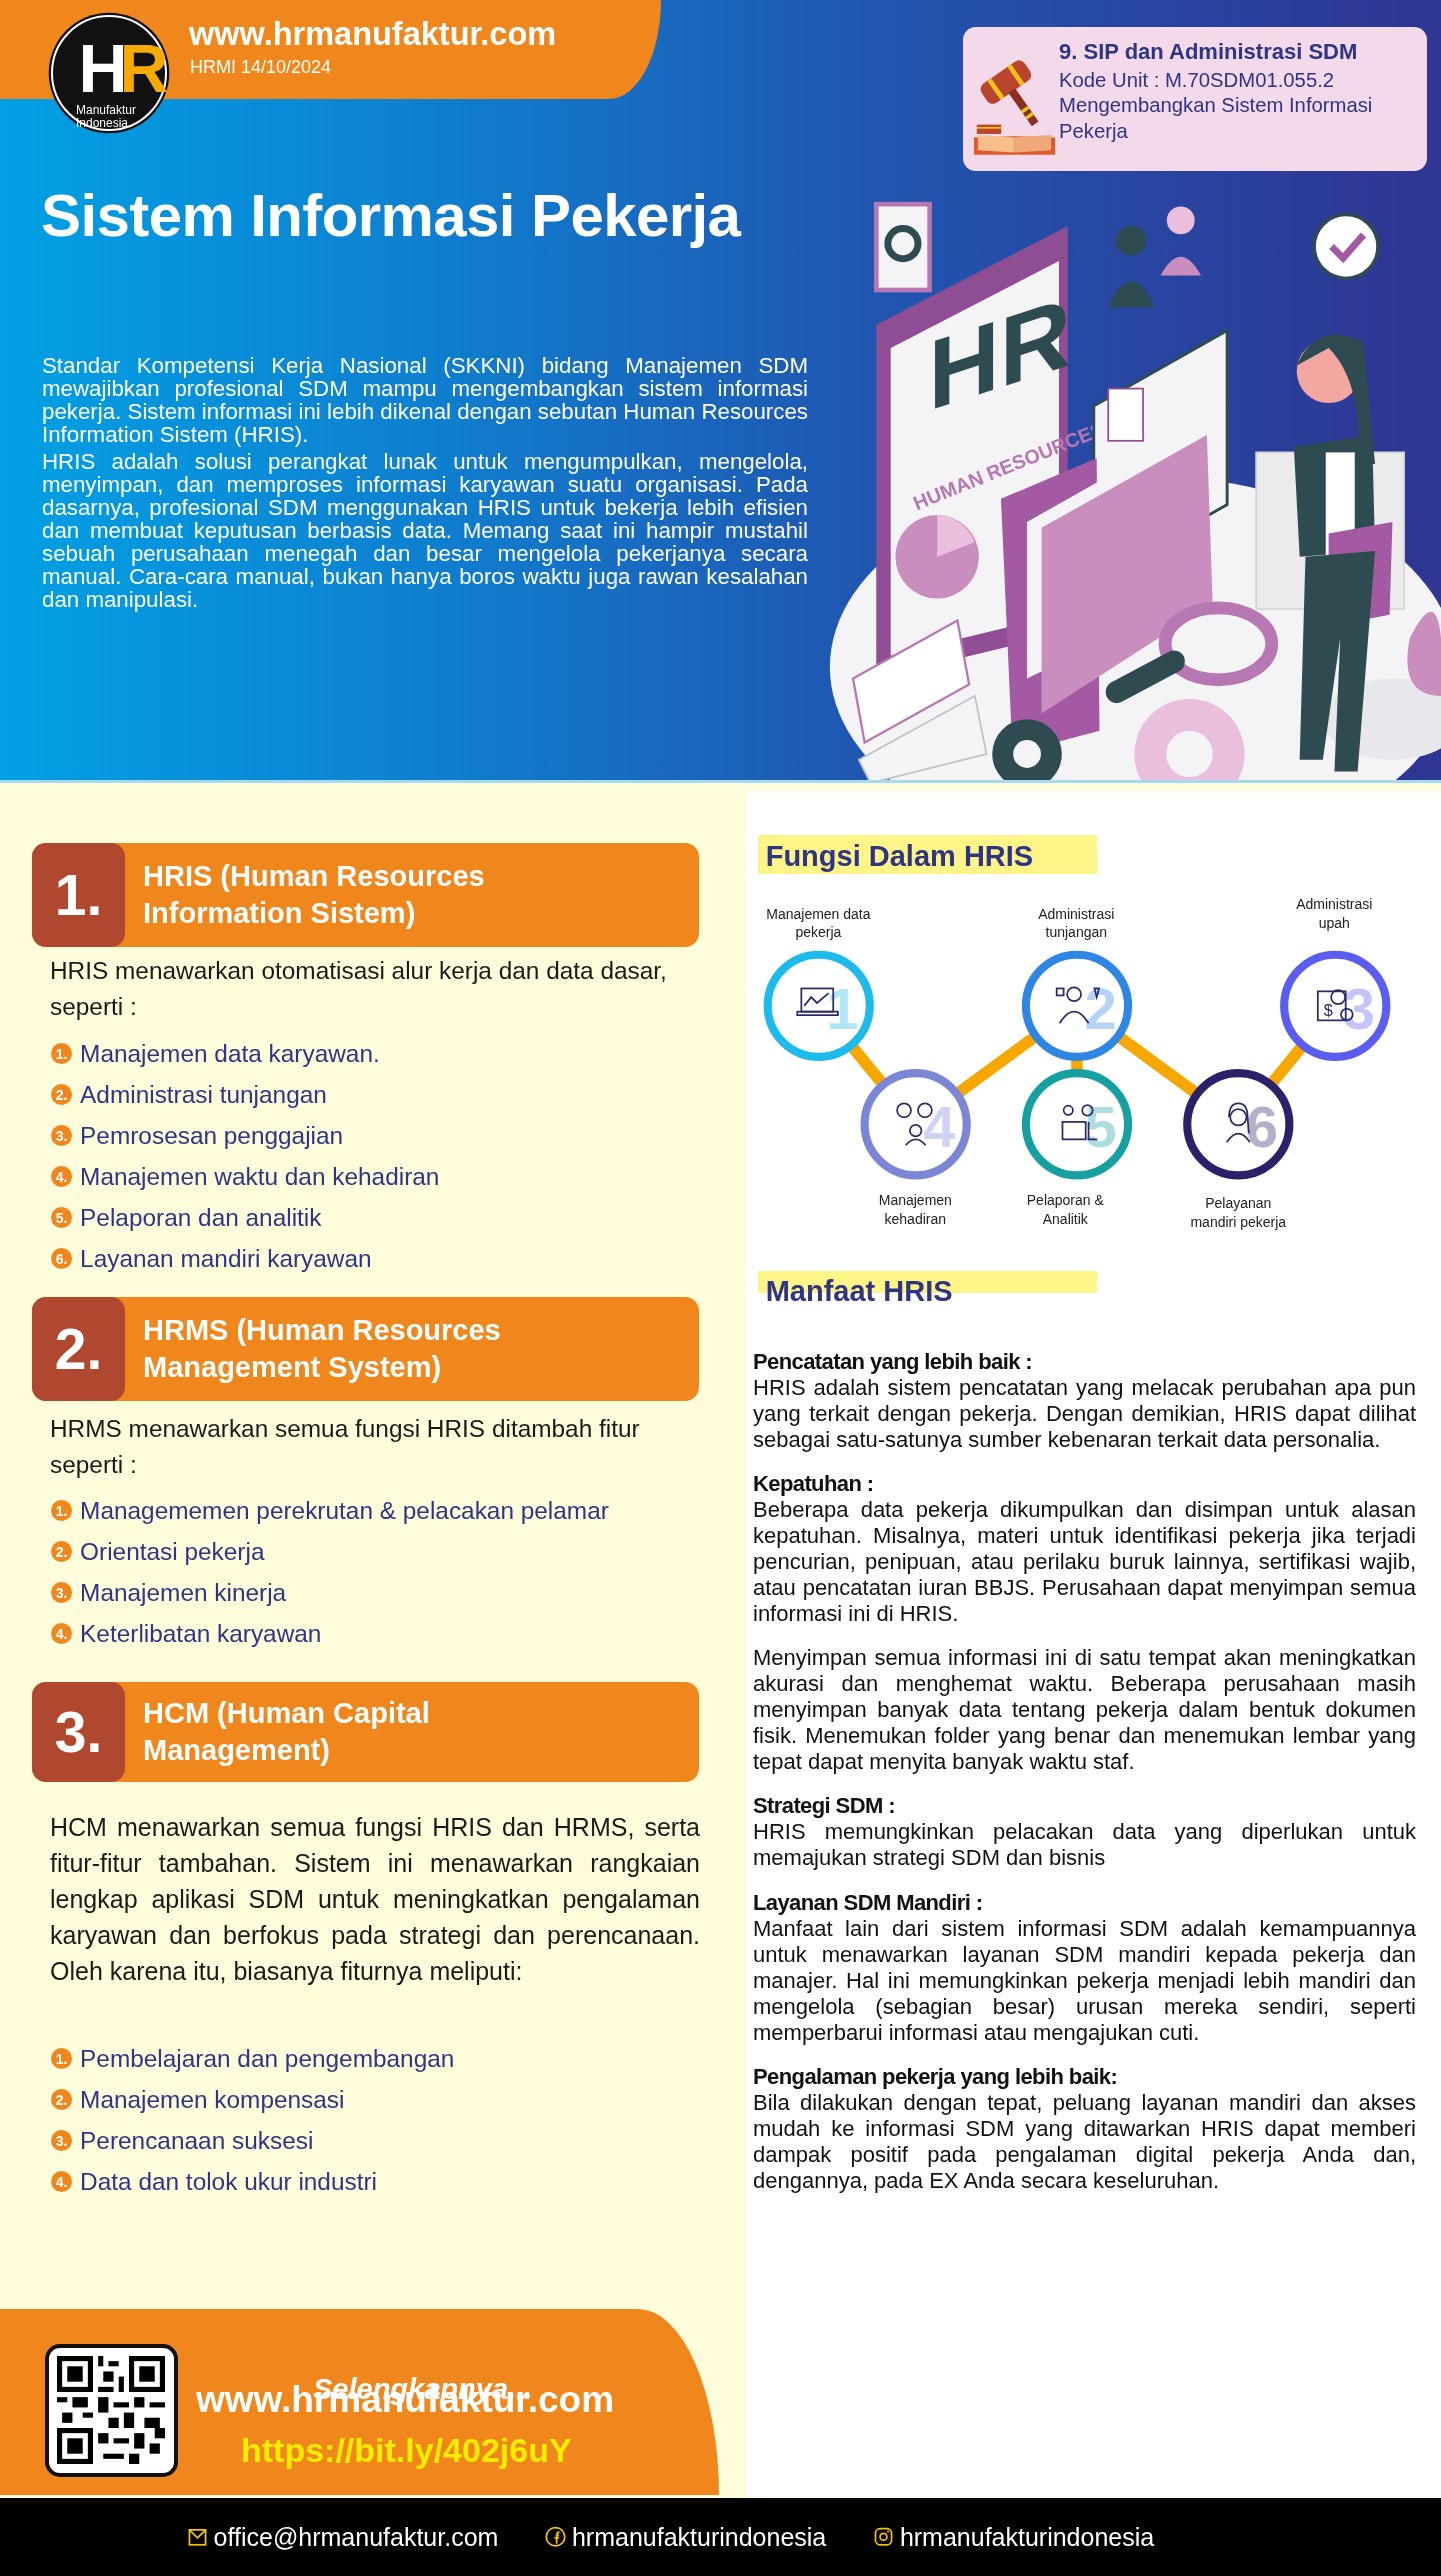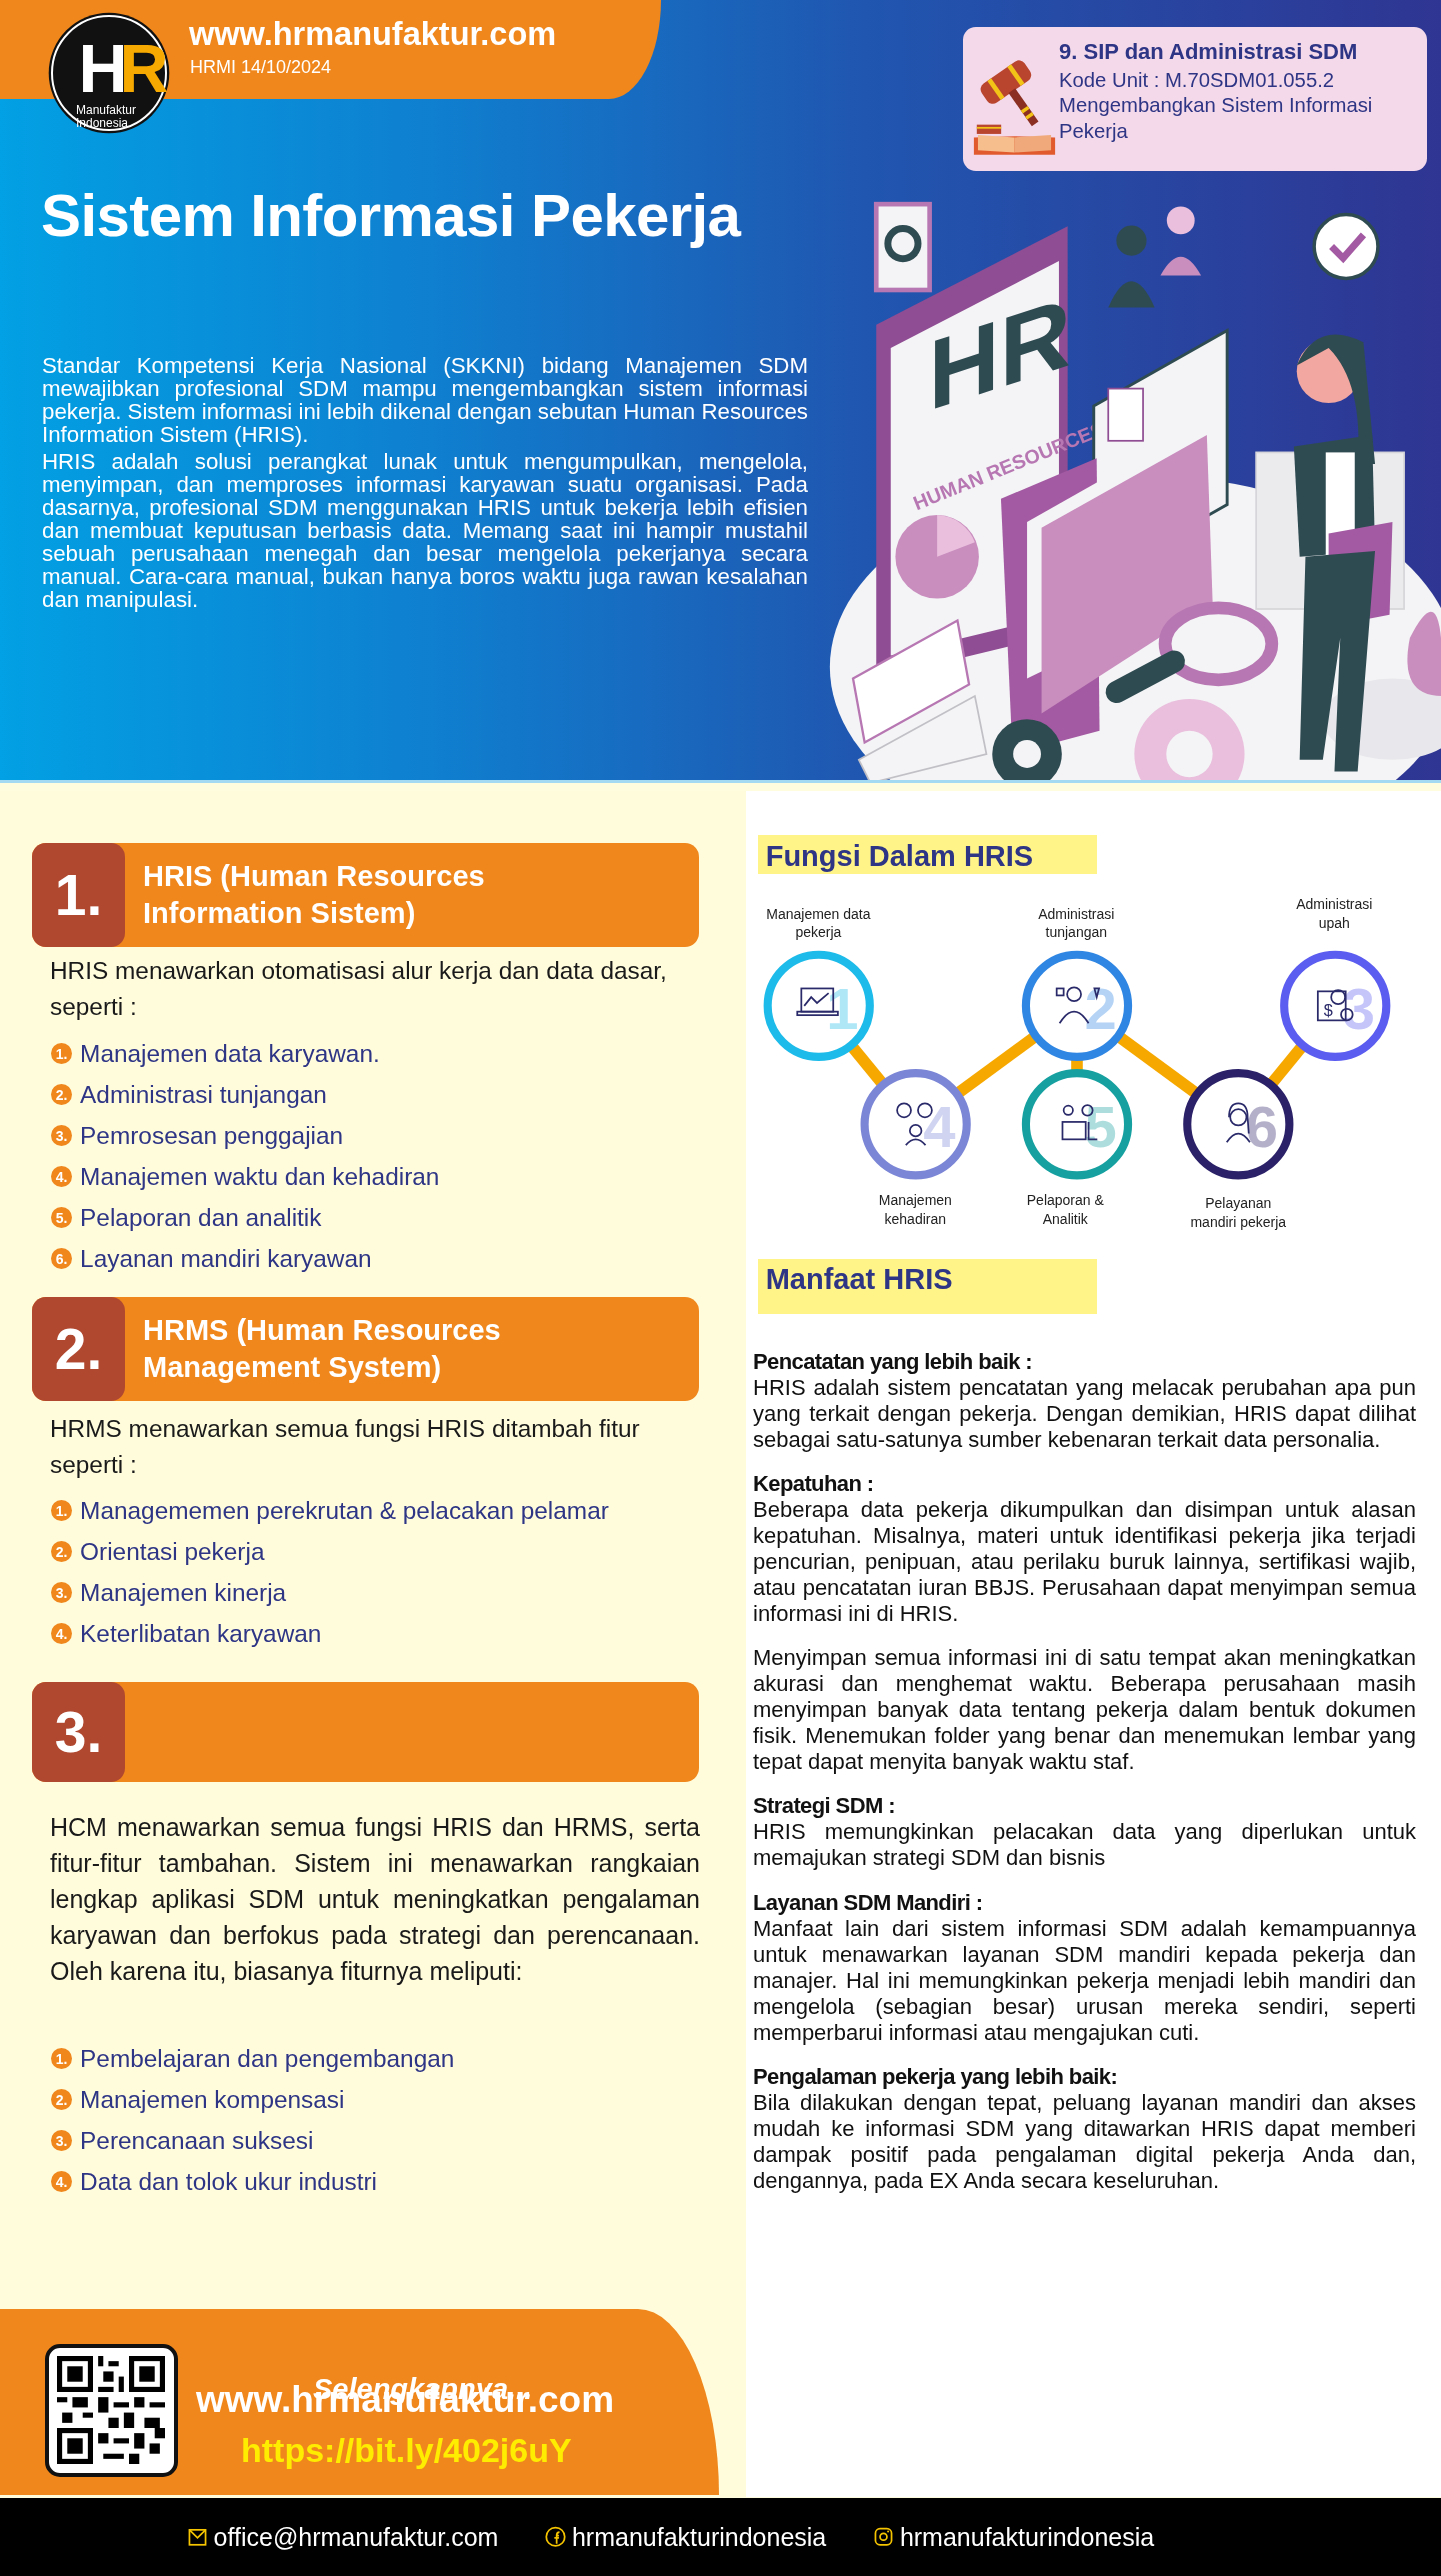--- a/index.html
+++ b/index.html
@@ -219,20 +219,24 @@
         <span>Manajemen kinerja</span>
       </li>
     <li>
         <span class="num-badge">4.</span>
         <span>Keterlibatan karyawan</span>
       </li>
   </ul>
 
   <div class="sec-header" style="top:891px; height:100px">
     <div class="sec-num">3.</div>
+    <div class="sec-title">
+      <div>HCM (Human Capital</div>
+      <div>Management)</div>
+    </div>
   </div>
   <p class="sec-intro" style="top:1018px; font-size:25px; line-height:36px; text-align:justify;">HCM menawarkan semua fungsi HRIS dan HRMS, serta fitur-fitur tambahan. Sistem ini menawarkan rangkaian lengkap aplikasi SDM untuk meningkatkan pengalaman karyawan dan berfokus pada strategi dan perencanaan. Oleh karena itu, biasanya fiturnya meliputi:</p>
   <ul class="num-list" style="top:1247px">
     <li>
         <span class="num-badge">1.</span>
         <span>Pembelajaran dan pengembangan</span>
       </li>
     <li>
         <span class="num-badge">2.</span>
         <span>Manajemen kompensasi</span>
@@ -379,21 +383,21 @@
     <div class="d-label" style="left:244px;top:284px">
         <div>Pelaporan &amp;</div>
         <div>Analitik</div>
       </div>
     <div class="d-label" style="left:417px;top:287px">
         <div>Pelayanan</div>
         <div>mandiri pekerja</div>
       </div>
   </div>
 
-  <div class="hl-box" style="top:468px; height:55px;">
+  <div class="hl-box" style="top:480px; height:22px;">
     <span style="top:3.5px">Manfaat HRIS</span>
   </div>
 
   <div class="benefits">
     <div class="benefit">
         <h4>Pencatatan yang lebih baik :</h4>
         <p>HRIS adalah sistem pencatatan yang melacak perubahan apa pun yang terkait dengan pekerja. Dengan demikian, HRIS dapat dilihat sebagai satu-satunya sumber kebenaran terkait data personalia.</p>
       </div>
     <div class="benefit">
         <h4>Kepatuhan :</h4>

